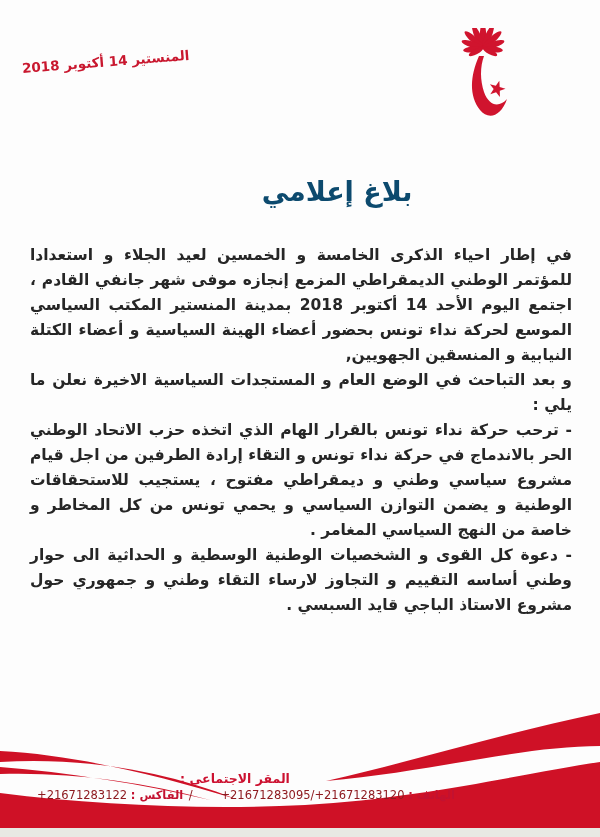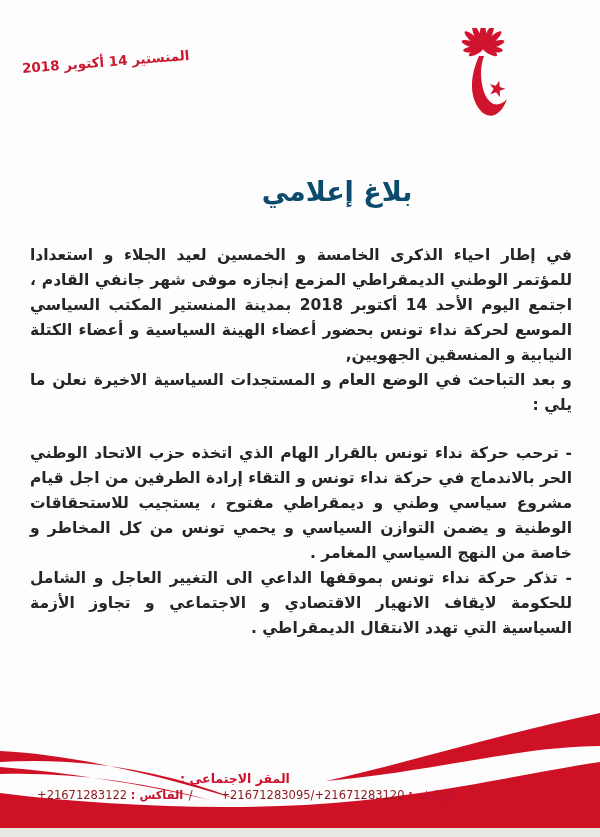--- a/index.html
+++ b/index.html
@@ -36,21 +36,21 @@
   }
 
   .content {
     position:absolute; top:243px; right:28px; left:30px;
     direction:rtl;
     font-size:15.5px; line-height:25px; font-weight:bold;
     color:#262626;
     text-align:justify;
   }
   .content p { margin:0; }
-  .content p.gap-after { margin-bottom:23px; }
+  .content p.gap-after { }
 
   .footer { position:absolute; left:0; bottom:0; width:536px; height:150px; }
   .footer svg.waves { position:absolute; left:0; top:0; }
 
   .contact {
     position:absolute; left:0; bottom:34px; width:470px;
     direction:rtl; text-align:center;
     line-height:16px;
   }
   .hq-label { color:#cc1130; font-size:12.5px; font-weight:bold; }
@@ -96,21 +96,21 @@
       </g>
     </svg>
   </div>
 
   <h1 class="title">بلاغ إعلامي</h1>
 
   <div class="content">
     <p>في إطار احياء الذكرى الخامسة و الخمسين لعيد الجلاء و استعدادا للمؤتمر الوطني الديمقراطي المزمع إنجازه موفى شهر جانفي القادم ، اجتمع اليوم الأحد 14 أكتوبر 2018 بمدينة  المنستير المكتب السياسي الموسع لحركة نداء تونس بحضور أعضاء الهينة السياسية و أعضاء الكتلة النيابية و المنسقين الجهويين,</p>
     <p class="gap-after">و بعد التباحث في الوضع العام و المستجدات السياسية الاخيرة نعلن ما يلي :</p>
     <p>- ترحب حركة نداء تونس بالقرار الهام الذي اتخذه حزب الاتحاد الوطني الحر بالاندماج في حركة نداء تونس و التقاء إرادة الطرفين  من اجل قيام مشروع سياسي وطني و ديمقراطي مفتوح ، يستجيب للاستحقاقات الوطنية  و يضمن التوازن السياسي و يحمي تونس من كل المخاطر و خاصة من النهج السياسي المغامر .</p>
-    <p>- تذكر حركة نداء تونس بموقفها الداعي الى التغيير العاجل و الشامل للحكومة لايقاف الانهيار الاقتصادي و الاجتماعي و تجاوز الأزمة السياسية التي تهدد الانتقال الديمقراطي .</p>
+    <p>- دعوة كل القوى و الشخصيات الوطنية الوسطية و الحداثية  الى حوار وطني أساسه التقييم و التجاوز لارساء التقاء وطني و جمهوري حول مشروع الاستاذ الباجي قايد السبسي .</p>
   </div>
 
   <div class="footer">
     <svg class="waves" width="600" height="150" viewBox="0 0 600 150" aria-hidden="true">
 
       <path d="M0,64 C78,68 160,89 236,112 C163,83 80,70 0,75 Z" fill="#cf1126"></path>
 
       <path d="M0,80 C66,85 142,97 210,113 C142,94 68,85 0,87 Z" fill="#cf1126"></path>
 
       <path d="M600,26 C500,47 418,73 326,94 C430,85 522,59 600,59 Z" fill="#cf1126"></path>

